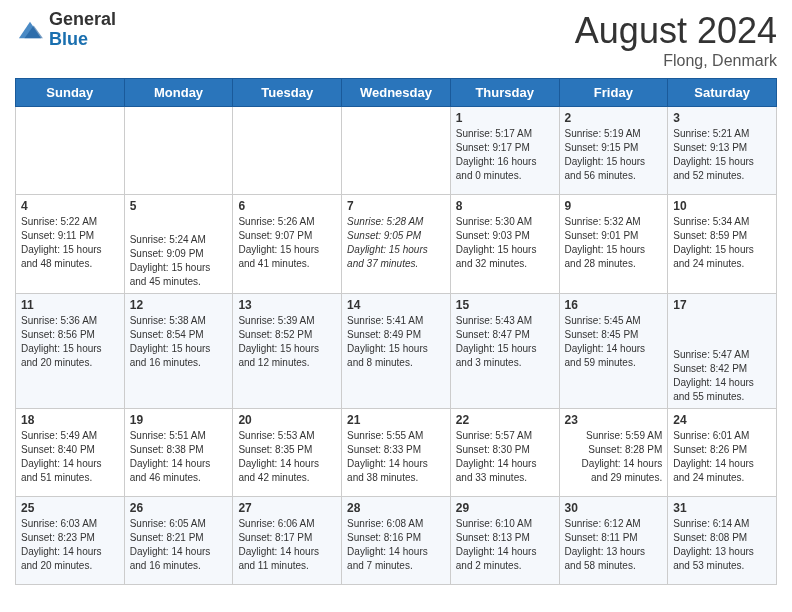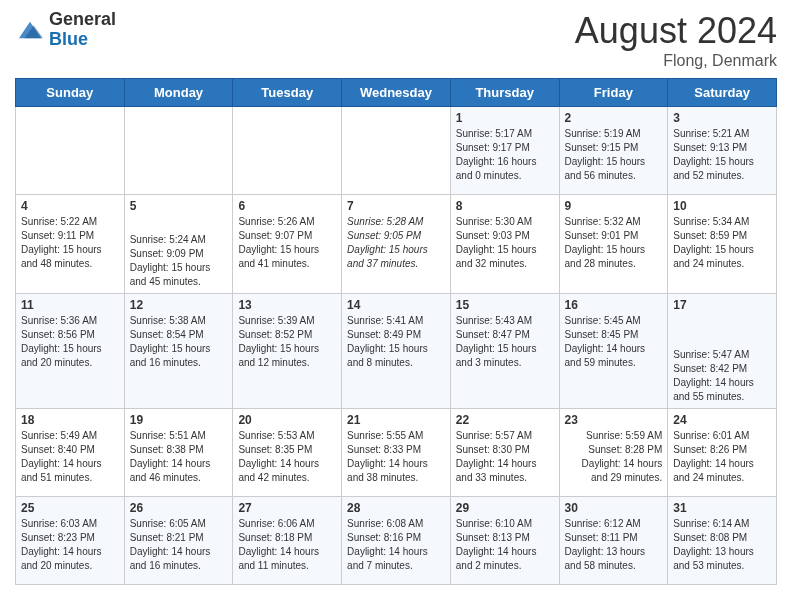--- a/index.html
+++ b/index.html
@@ -322,21 +322,21 @@
         <td>
           <span class="day-number">26</span>
           <div class="day-info" style="white-space: pre-line;">Sunrise: 6:05 AM
 Sunset: 8:21 PM
 Daylight: 14 hours
 and 16 minutes.</div>
         </td>
         <td>
           <span class="day-number">27</span>
           <div class="day-info" style="white-space: pre-line;">Sunrise: 6:06 AM
-Sunset: 8:18 PM
+Sunset: 8:17 PM
 Daylight: 14 hours
 and 11 minutes.</div>
         </td>
         <td>
           <span class="day-number">28</span>
           <div class="day-info" style="white-space: pre-line;">Sunrise: 6:08 AM
 Sunset: 8:16 PM
 Daylight: 14 hours
 and 7 minutes.</div>
         </td>

